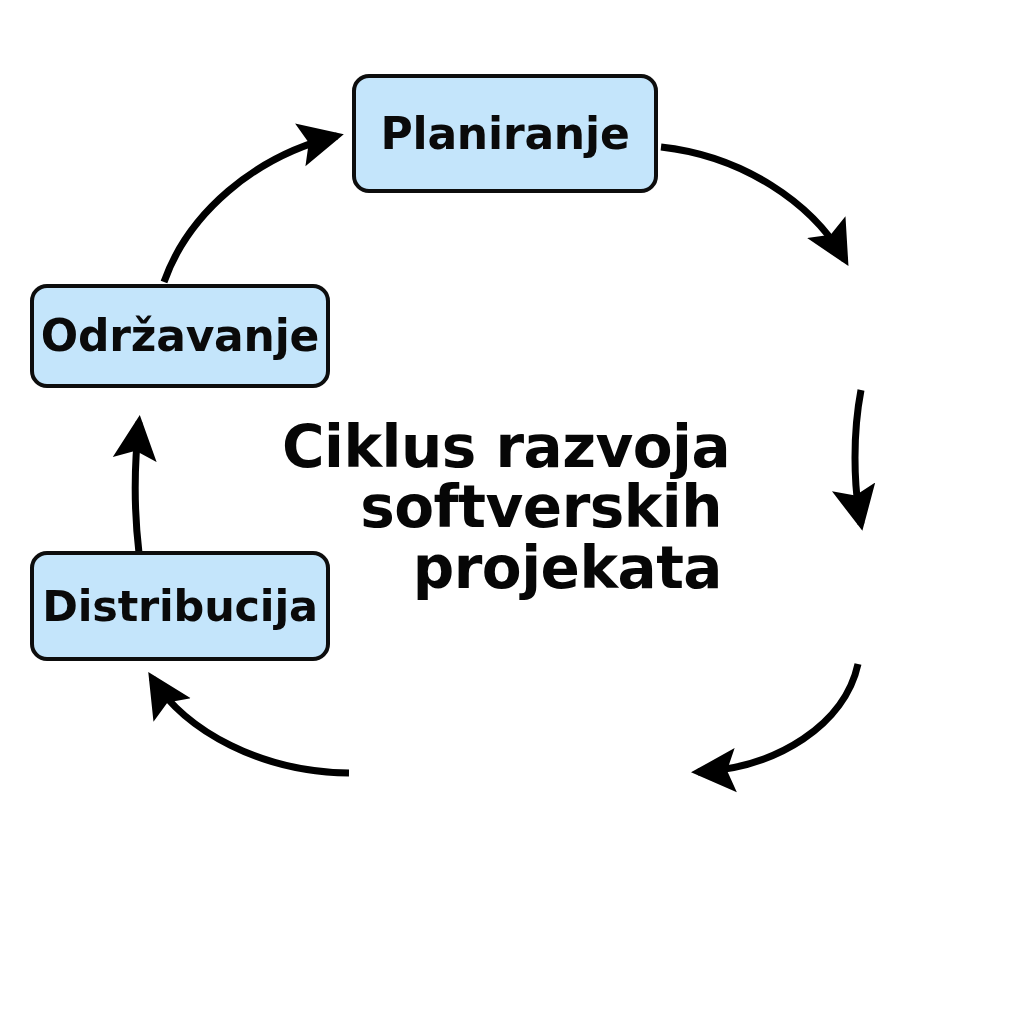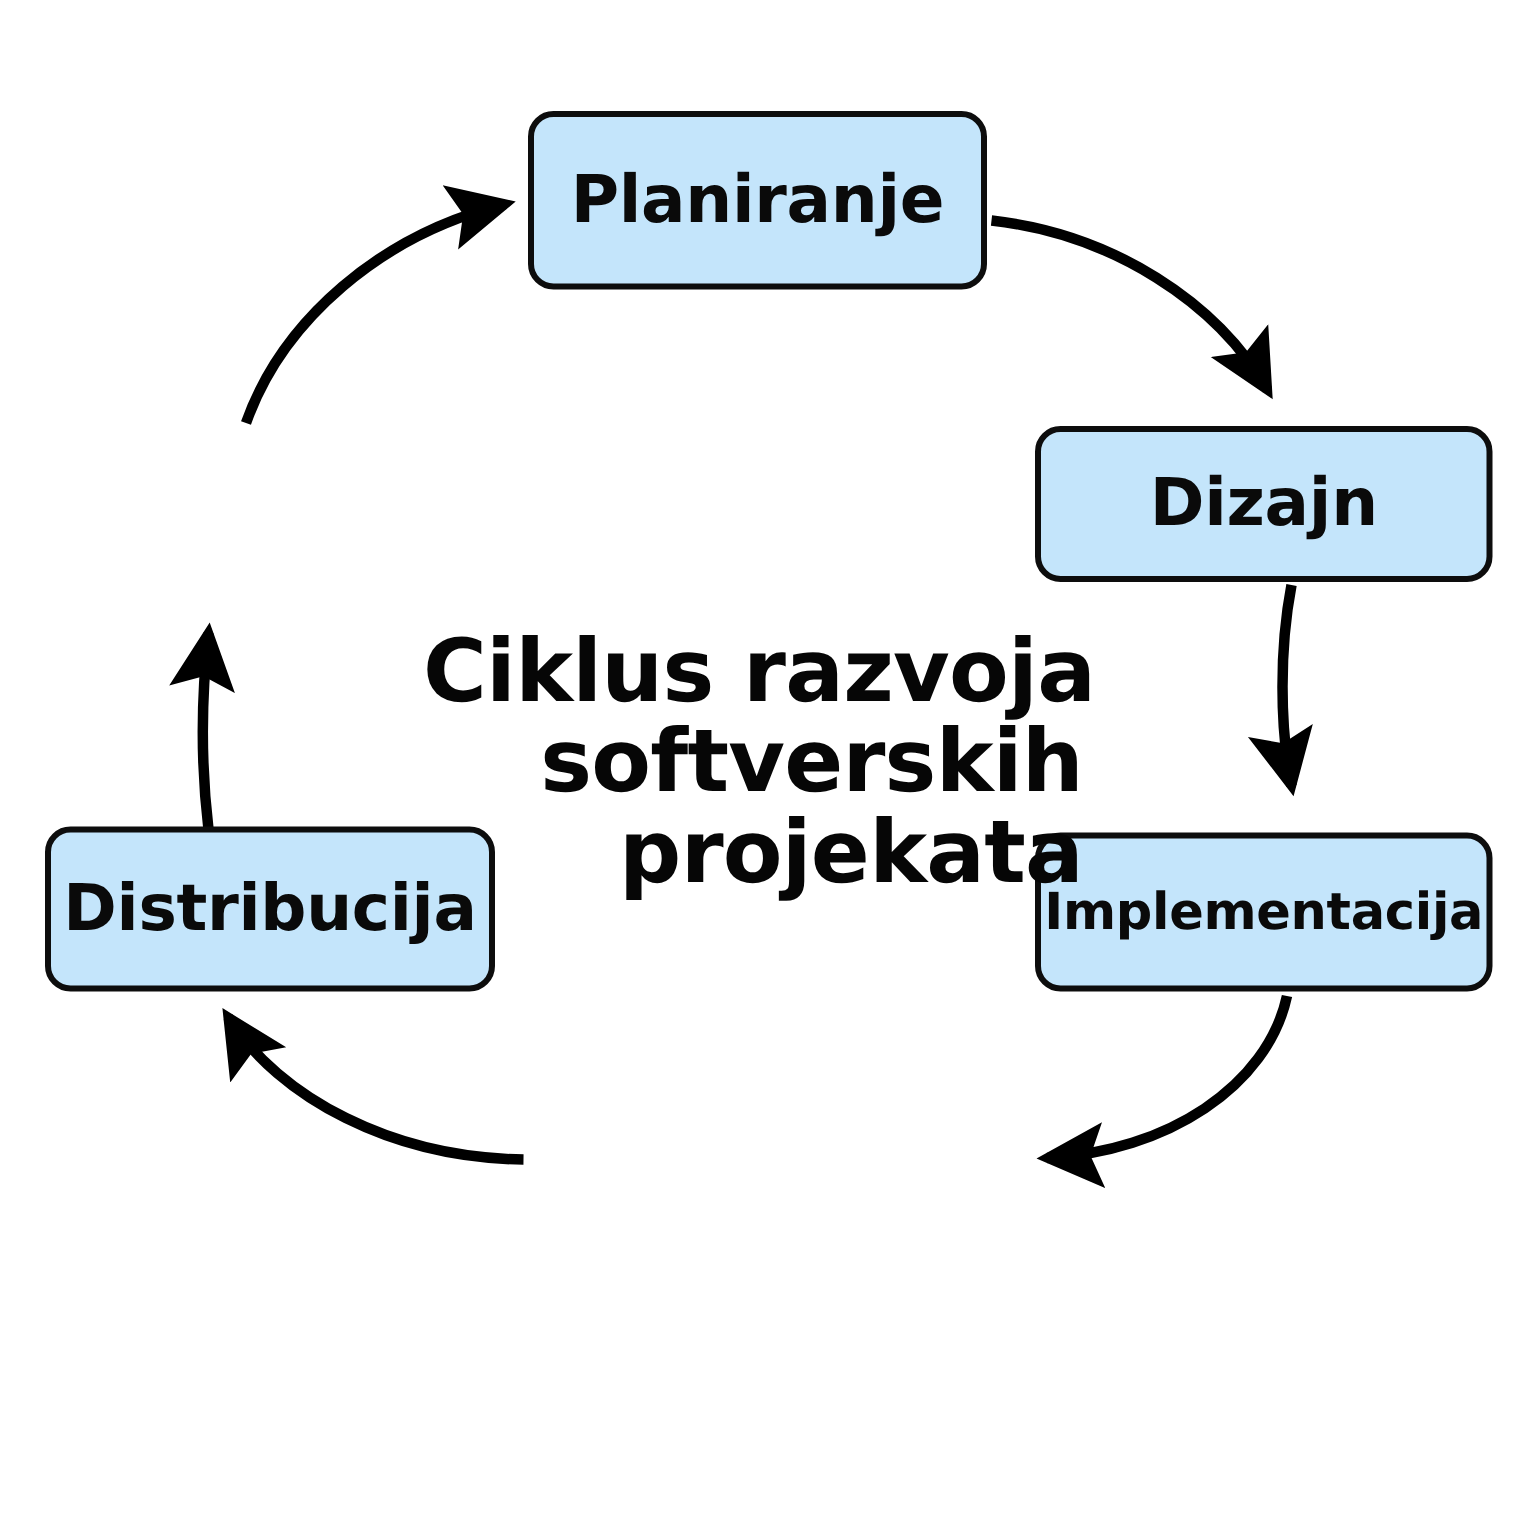--- a/index.html
+++ b/index.html
@@ -101,33 +101,30 @@
 
     <g>
       <path d="M 164 250 C 188 182, 254 124, 337 104" fill="none" stroke="#000000" stroke-width="7" stroke-linecap="butt" marker-end="url(#ah)"></path>
     </g>
   </svg>
 
   <div class="node" id="node-planiranje">
     <span class="node-label">Planiranje</span>
   </div>
 
-  <div class="node" id="node-dizajn">
-    <span class="node-label">Dizajn</span>
-  </div>
 
-  <div class="node" id="node-implementacija">
-    <span class="node-label">Implementacija</span>
-  </div>
 
 
   <div class="node" id="node-distribucija">
     <span class="node-label">Distribucija</span>
   </div>
 
+  <div class="node" id="node-odrzavanje">
+    <span class="node-label">Održavanje</span>
+  </div>
 
   <div id="center-title">
     <span class="tline">Ciklus razvoja</span>
     <span class="tline">softverskih</span>
     <span class="tline">projekata</span>
   </div>
 
 </div>
 
 </body></html>

